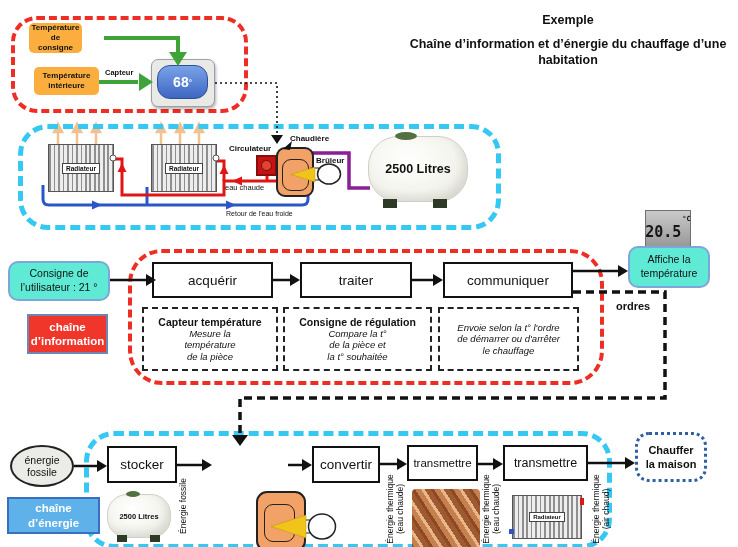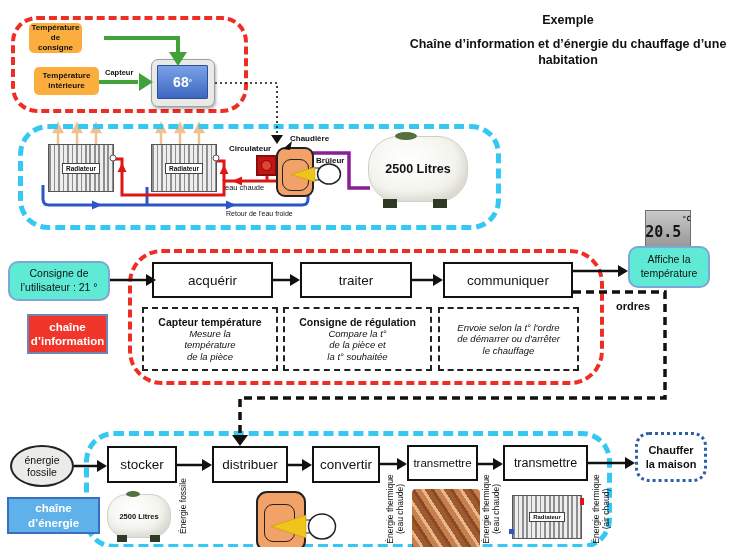--- a/index.html
+++ b/index.html
@@ -21,21 +21,21 @@
   .titleblock{left:398px;top:5px;width:340px;text-align:center;font-weight:bold;font-size:12.5px;}
   .titleblock .t2{margin-top:9px;line-height:1.3;}
 
   .setbox{background:#fbae3d;border-radius:5px;font-weight:bold;font-size:8px;line-height:1.25;}
   #setbox1{left:29px;top:15px;width:53px;height:30px;}
   #setbox2{left:34px;top:59px;width:65px;height:28px;}
   .minilabel{font-weight:bold;font-size:8px;z-index:2;position:absolute;}
 
   #thermo{left:151px;top:51px;width:64px;height:48px;background:#e9e9e6;border:1px solid #9aa0a8;
           border-radius:7px;box-shadow:1px 2px 3px rgba(0,0,0,.3);}
-  #thermo-screen{left:157px;top:57px;width:51px;height:34px;border-radius:1px;border:1px solid #2e4f96;
+  #thermo-screen{left:157px;top:57px;width:51px;height:34px;border-radius:13px;border:1px solid #2e4f96;
           background:linear-gradient(180deg,#7aa2e8,#3d67c2);color:#fff;font-weight:bold;font-size:14px;}
   #thermo-screen sup{font-size:8px;}
 
   .rad{background:repeating-linear-gradient(90deg,#8f8f8f 0 1.5px,#ededed 1.5px 4.5px);border:1.5px solid #555;}
   #rad1{left:48px;top:136px;width:66px;height:48px;}
   #rad2{left:151px;top:136px;width:66px;height:48px;}
   #rad3{left:512px;top:487px;width:70px;height:44px;}
   .radlabel{background:#fff;border:1px solid #444;font-weight:bold;font-size:6.5px;padding:1px 3px;}
   #rad3 .radlabel{font-size:6px;}
   .raddot-b{position:absolute;left:-4px;bottom:4px;width:5px;height:5px;background:#2b56c8;}
@@ -223,21 +223,20 @@
   </div>
   <div class="el roundbox flexc pre" id="affiche-box">Affiche la
 température</div>
   <div class="el" id="ordres">ordres</div>
 
   <div class="el flexc pre" id="ellipse-src">énergie
 fossile</div>
   <div class="el chainlabel flexc pre" id="chain-energy-label">chaîne
 d’énergie</div>
   <div class="el block flexc" id="blk-stocker">stocker</div>
-  <div class="el block flexc" id="blk-distribuer">distribuer</div>
   <div class="el block flexc" id="blk-convertir">convertir</div>
   <div class="el block flexc" id="blk-transmettre1">transmettre</div>
   <div class="el block flexc" id="blk-transmettre2">transmettre</div>
   <div class="vlabel" id="vl1">Énergie fossile</div>
   <div class="vlabel" id="vl2">Énergie thermique
 (eau chaude)</div>
   <div class="vlabel" id="vl3">Énergie thermique
 (eau chaude)</div>
   <div class="vlabel" id="vl4">Énergie thermique
 (air chaud)</div>

